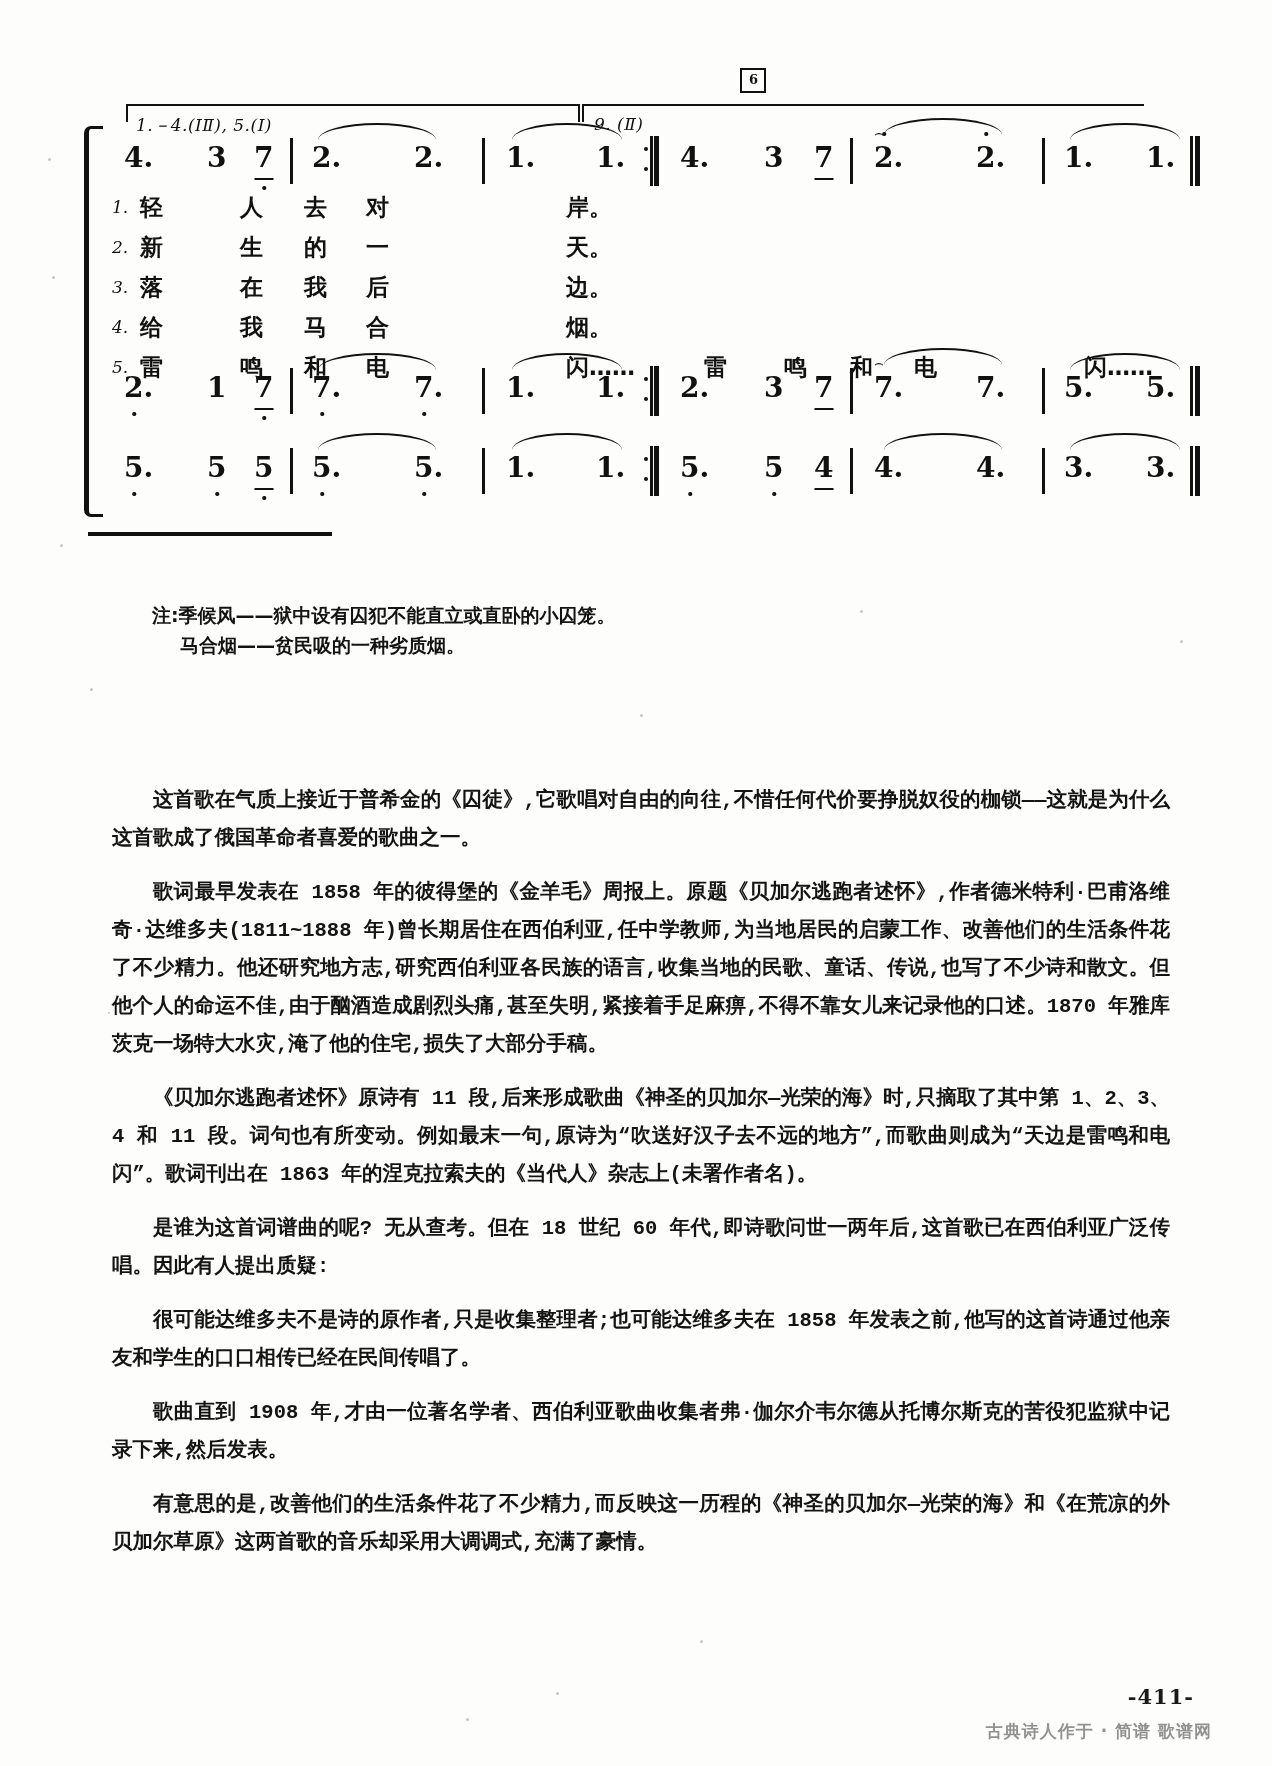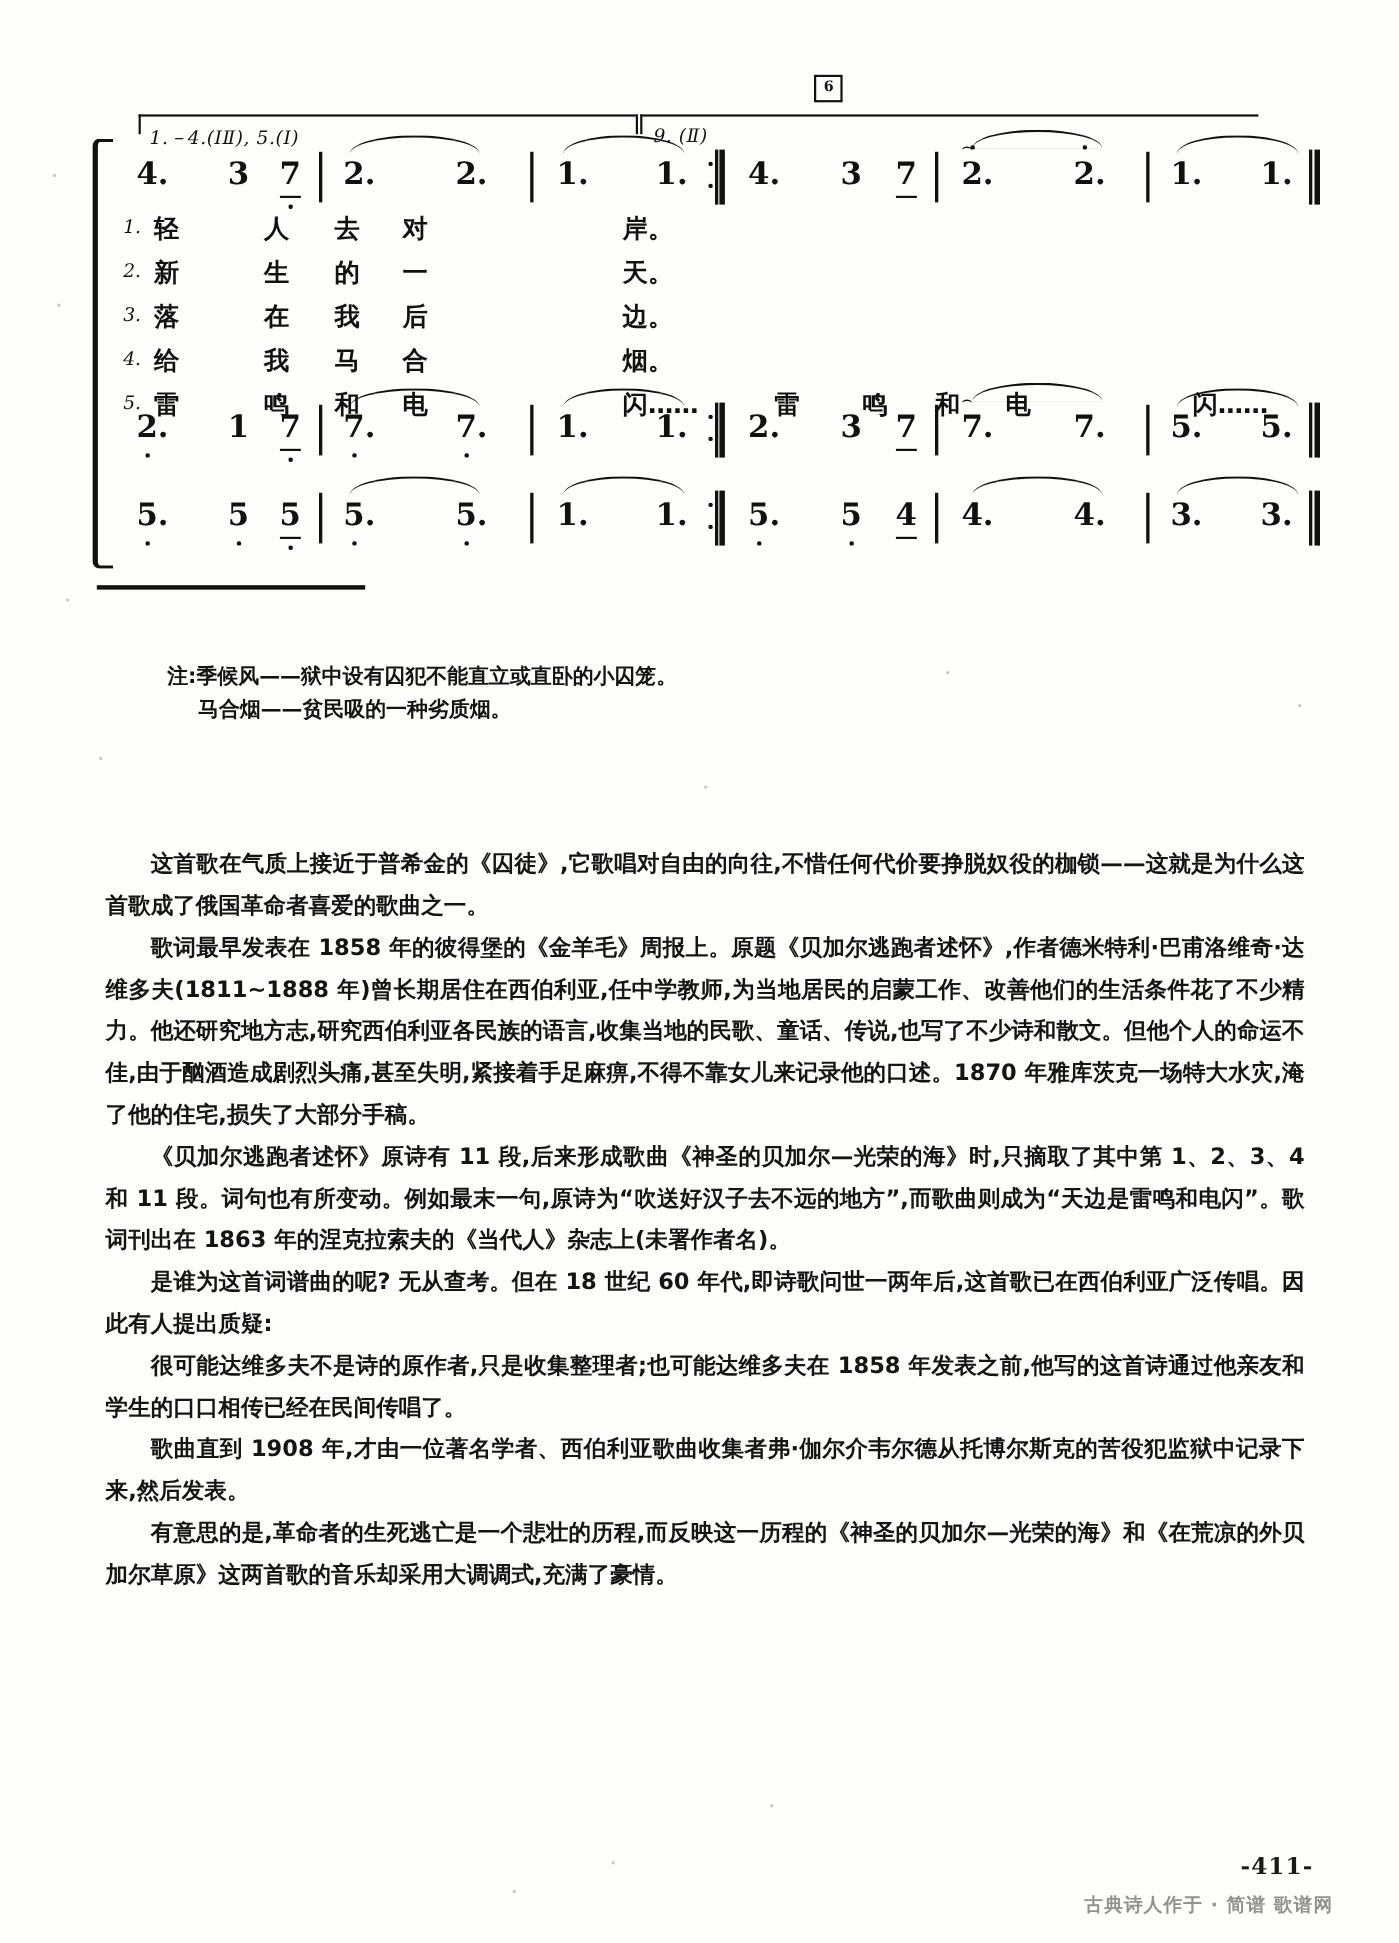--- a/index.html
+++ b/index.html
@@ -204,22 +204,23 @@
     width: 1090px;
     font-family: "DejaVu Sans", sans-serif;
     font-size: 20.5px;
     font-weight: 600;
     line-height: 38px;
     color: #141414;
     text-align: justify;
     text-justify: inter-character;
   }
   #bodytext p {
-    margin: 0;
+    margin: 16px;
     text-indent: 2em;
+    font-family: Liberation Mono, monospace;
   }
 
   
   #pagenum {
     position: absolute;
     right: 78px;
     top: 1684px;
     font-family: "DejaVu Serif", serif;
     font-size: 21px;
     font-weight: bold;
@@ -482,17 +483,17 @@
   <div class="fn indent">马合烟——贫民吸的一种劣质烟。</div>
 </div>
 
 <div id="bodytext">
   <p>这首歌在气质上接近于普希金的《囚徒》,它歌唱对自由的向往,不惜任何代价要挣脱奴役的枷锁——这就是为什么这首歌成了俄国革命者喜爱的歌曲之一。</p>
   <p>歌词最早发表在 1858 年的彼得堡的《金羊毛》周报上。原题《贝加尔逃跑者述怀》,作者德米特利·巴甫洛维奇·达维多夫(1811~1888 年)曾长期居住在西伯利亚,任中学教师,为当地居民的启蒙工作、改善他们的生活条件花了不少精力。他还研究地方志,研究西伯利亚各民族的语言,收集当地的民歌、童话、传说,也写了不少诗和散文。但他个人的命运不佳,由于酗酒造成剧烈头痛,甚至失明,紧接着手足麻痹,不得不靠女儿来记录他的口述。1870 年雅库茨克一场特大水灾,淹了他的住宅,损失了大部分手稿。</p>
   <p>《贝加尔逃跑者述怀》原诗有 11 段,后来形成歌曲《神圣的贝加尔—光荣的海》时,只摘取了其中第 1、2、3、4 和 11 段。词句也有所变动。例如最末一句,原诗为“吹送好汉子去不远的地方”,而歌曲则成为“天边是雷鸣和电闪”。歌词刊出在 1863 年的涅克拉索夫的《当代人》杂志上(未署作者名)。</p>
   <p>是谁为这首词谱曲的呢? 无从查考。但在 18 世纪 60 年代,即诗歌问世一两年后,这首歌已在西伯利亚广泛传唱。因此有人提出质疑:</p>
   <p>很可能达维多夫不是诗的原作者,只是收集整理者;也可能达维多夫在 1858 年发表之前,他写的这首诗通过他亲友和学生的口口相传已经在民间传唱了。</p>
   <p>歌曲直到 1908 年,才由一位著名学者、西伯利亚歌曲收集者弗·伽尔介韦尔德从托博尔斯克的苦役犯监狱中记录下来,然后发表。</p>
-  <p>有意思的是,革命者的生死逃亡是一个悲壮的历程,而反映这一历程的《神圣的贝加尔—光荣的海》和《在荒凉的外贝加尔草原》这两首歌的音乐却采用大调调式,充满了豪情。</p>
+  <p>有意思的是,改善他们的生活条件花了不少精力,而反映这一历程的《神圣的贝加尔—光荣的海》和《在荒凉的外贝加尔草原》这两首歌的音乐却采用大调调式,充满了豪情。</p>
 </div>
 
 <div id="pagenum">-411-</div>
 <div id="watermark">古典诗人作于 · 简谱 歌谱网</div>
 
 </body></html>

